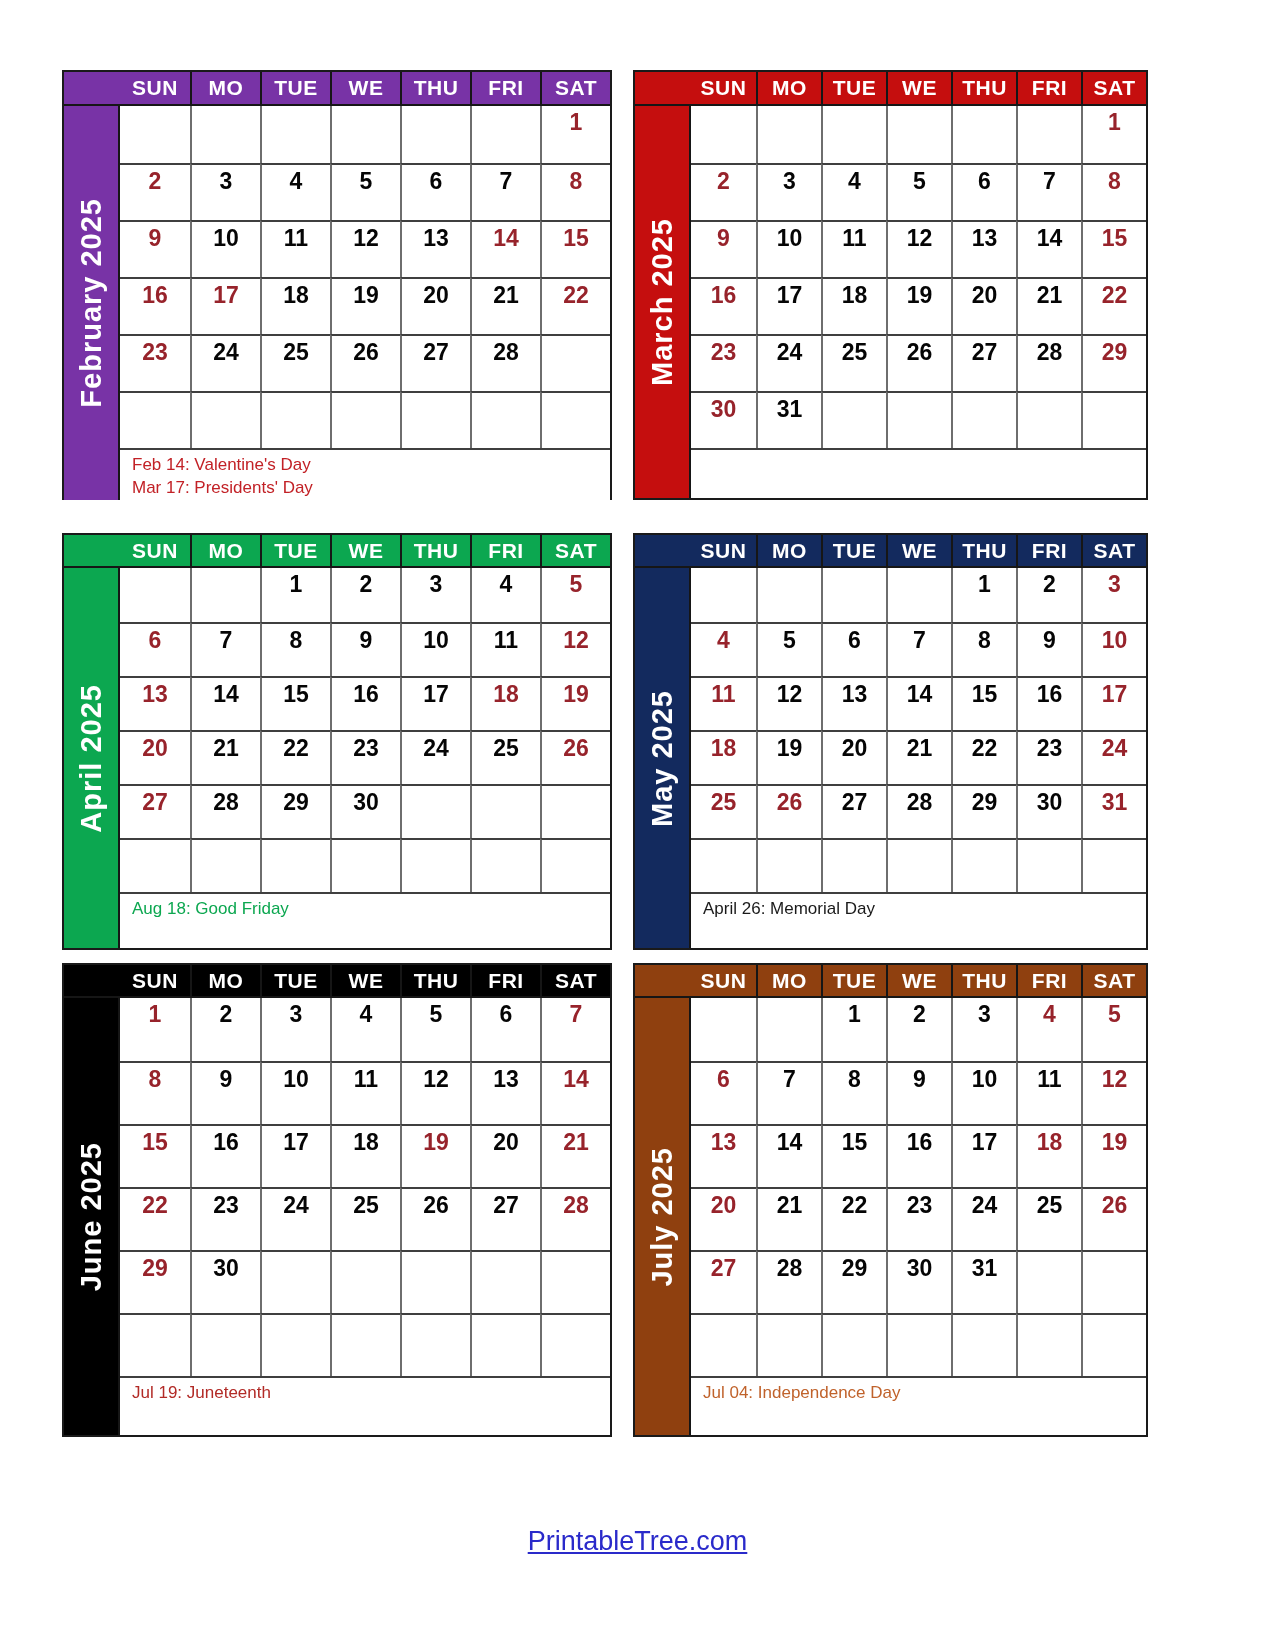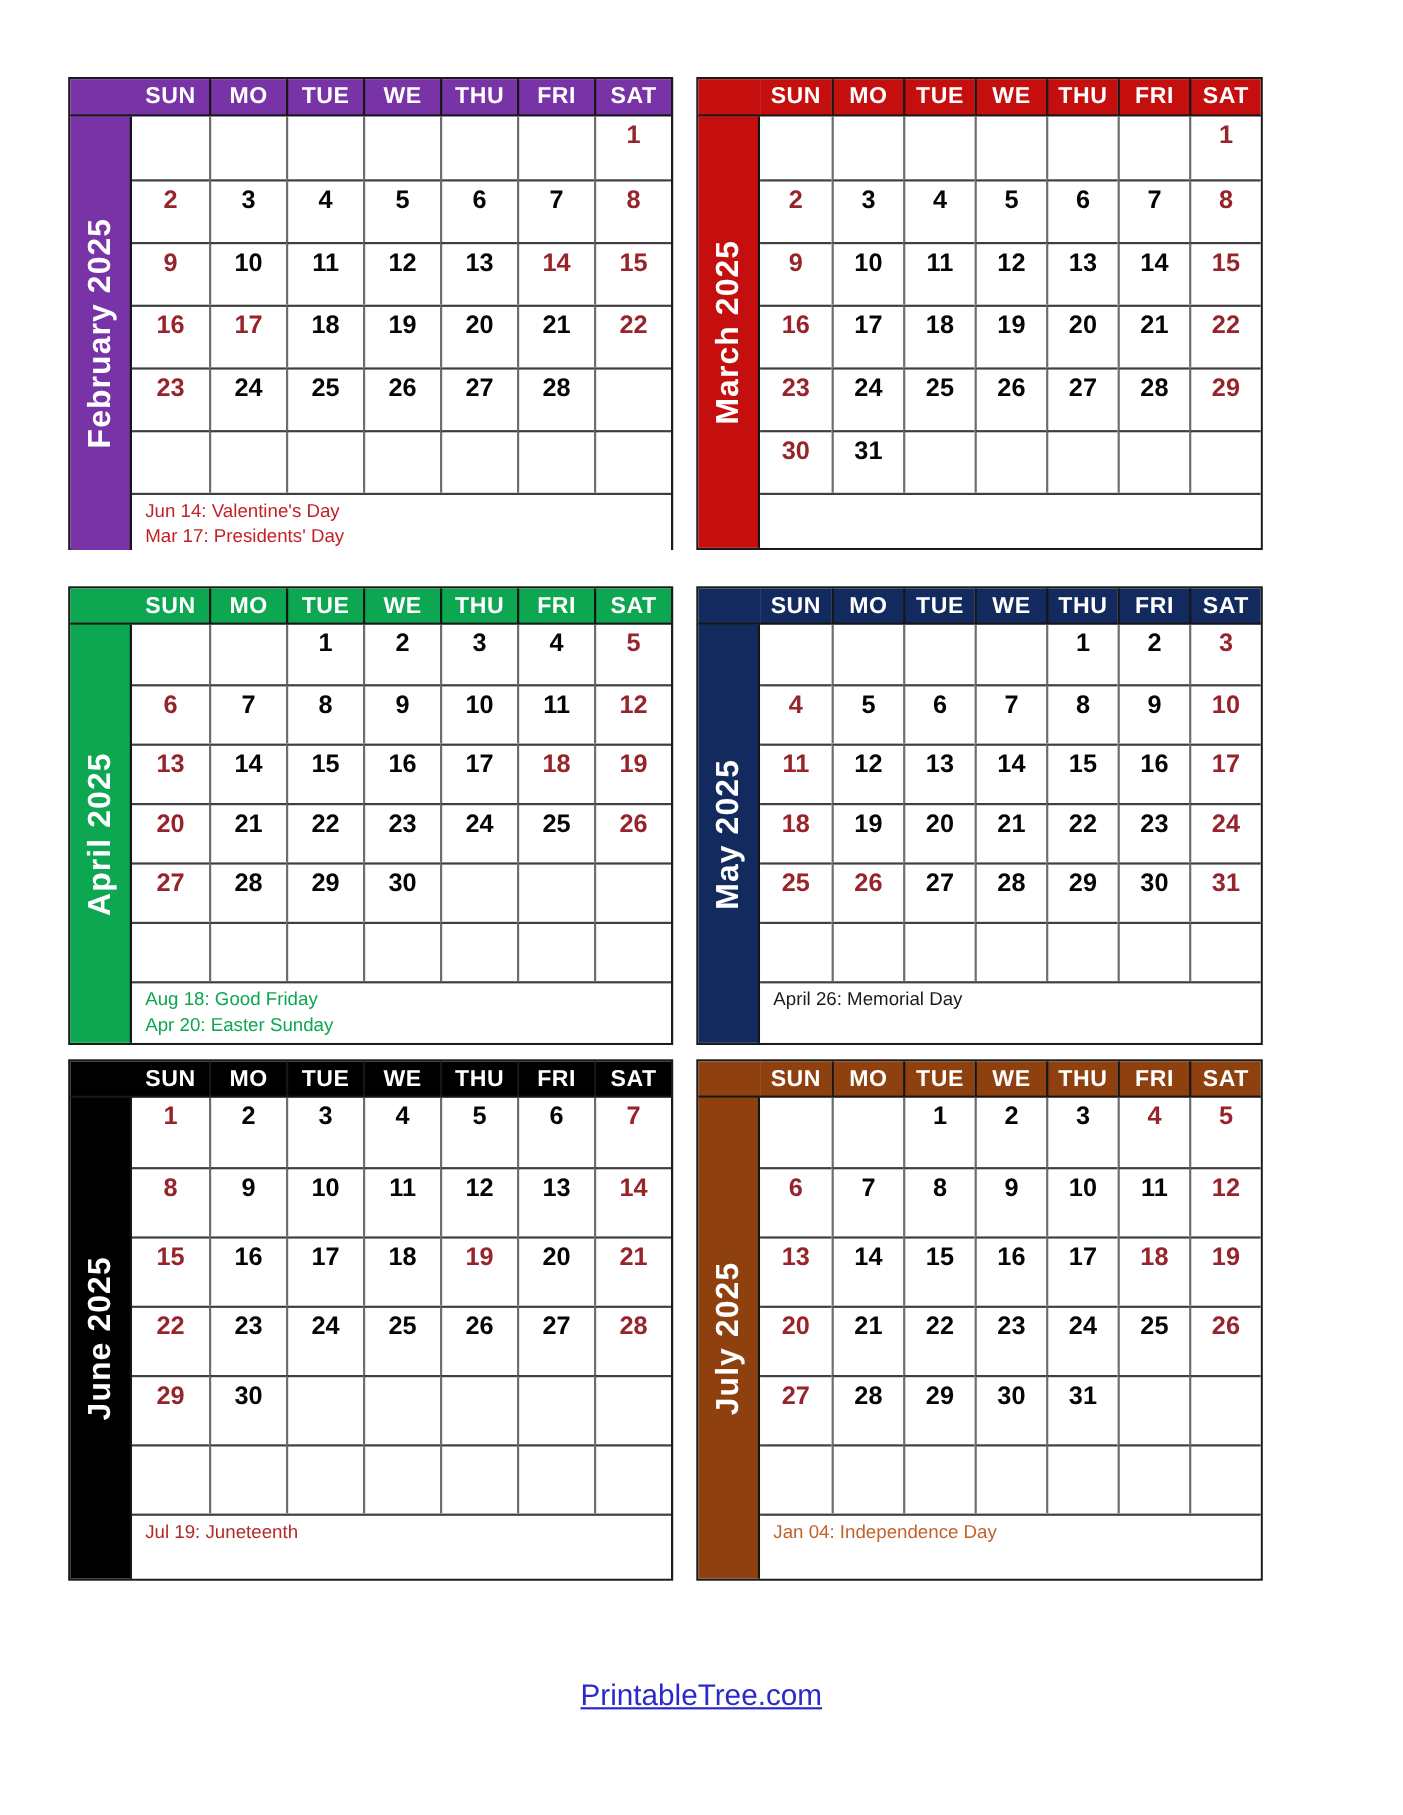--- a/index.html
+++ b/index.html
@@ -117,21 +117,21 @@
         <div class="cell" style="grid-area: 6 / 7;"><div class="date">28</div></div>
         <div class="cell" style="grid-area: 6 / 8;"></div>
         <div class="cell col0" style="grid-area: 7 / 2;"></div>
         <div class="cell" style="grid-area: 7 / 3;"></div>
         <div class="cell" style="grid-area: 7 / 4;"></div>
         <div class="cell" style="grid-area: 7 / 5;"></div>
         <div class="cell" style="grid-area: 7 / 6;"></div>
         <div class="cell" style="grid-area: 7 / 7;"></div>
         <div class="cell" style="grid-area: 7 / 8;"></div>
         <div class="holidays">
-          <div class="holiday-line" style="color: rgb(194, 33, 38);">Jun 14: Valentine's Day</div>
+          <div class="holiday-line" style="color: rgb(194, 33, 38);">Feb 14: Valentine's Day</div>
           <div class="holiday-line" style="color: rgb(194, 33, 38);">Mar 17: Presidents' Day</div>
         </div>
       </div>
       <div class="cal cal-pos-1" style="--accent: #C50E0E;">
         <div class="corner" style="grid-area: 1 / 1;"></div>
         <div class="dayhead" style="grid-area: 1 / 2;">SUN</div>
         <div class="dayhead" style="grid-area: 1 / 3;">MO</div>
         <div class="dayhead" style="grid-area: 1 / 4;">TUE</div>
         <div class="dayhead" style="grid-area: 1 / 5;">WE</div>
         <div class="dayhead" style="grid-area: 1 / 6;">THU</div>
@@ -233,21 +233,20 @@
         <div class="cell" style="grid-area: 6 / 8;"></div>
         <div class="cell col0" style="grid-area: 7 / 2;"></div>
         <div class="cell" style="grid-area: 7 / 3;"></div>
         <div class="cell" style="grid-area: 7 / 4;"></div>
         <div class="cell" style="grid-area: 7 / 5;"></div>
         <div class="cell" style="grid-area: 7 / 6;"></div>
         <div class="cell" style="grid-area: 7 / 7;"></div>
         <div class="cell" style="grid-area: 7 / 8;"></div>
         <div class="holidays">
           <div class="holiday-line" style="color: rgb(12, 167, 80);">Aug 18: Good Friday</div>
-          <div class="holiday-line" style="color: rgb(12, 167, 80);">Apr 20: Easter Sunday</div>
         </div>
       </div>
       <div class="cal cal-pos-3" style="--accent: #132A5E;">
         <div class="corner" style="grid-area: 1 / 1;"></div>
         <div class="dayhead" style="grid-area: 1 / 2;">SUN</div>
         <div class="dayhead" style="grid-area: 1 / 3;">MO</div>
         <div class="dayhead" style="grid-area: 1 / 4;">TUE</div>
         <div class="dayhead" style="grid-area: 1 / 5;">WE</div>
         <div class="dayhead" style="grid-area: 1 / 6;">THU</div>
         <div class="dayhead" style="grid-area: 1 / 7;">FRI</div>
@@ -407,20 +406,20 @@
         <div class="cell" style="grid-area: 6 / 7;"></div>
         <div class="cell" style="grid-area: 6 / 8;"></div>
         <div class="cell col0" style="grid-area: 7 / 2;"></div>
         <div class="cell" style="grid-area: 7 / 3;"></div>
         <div class="cell" style="grid-area: 7 / 4;"></div>
         <div class="cell" style="grid-area: 7 / 5;"></div>
         <div class="cell" style="grid-area: 7 / 6;"></div>
         <div class="cell" style="grid-area: 7 / 7;"></div>
         <div class="cell" style="grid-area: 7 / 8;"></div>
         <div class="holidays">
-          <div class="holiday-line" style="color: rgb(192, 98, 43);">Jan 04: Independence Day</div>
+          <div class="holiday-line" style="color: rgb(192, 98, 43);">Jul 04: Independence Day</div>
         </div>
       </div>
     </div>
   <div class="footer">
     <a class="site-link" style="color: rgb(42, 42, 202);">PrintableTree.com</a>
   </div>
 </div>
 
 </body></html>

